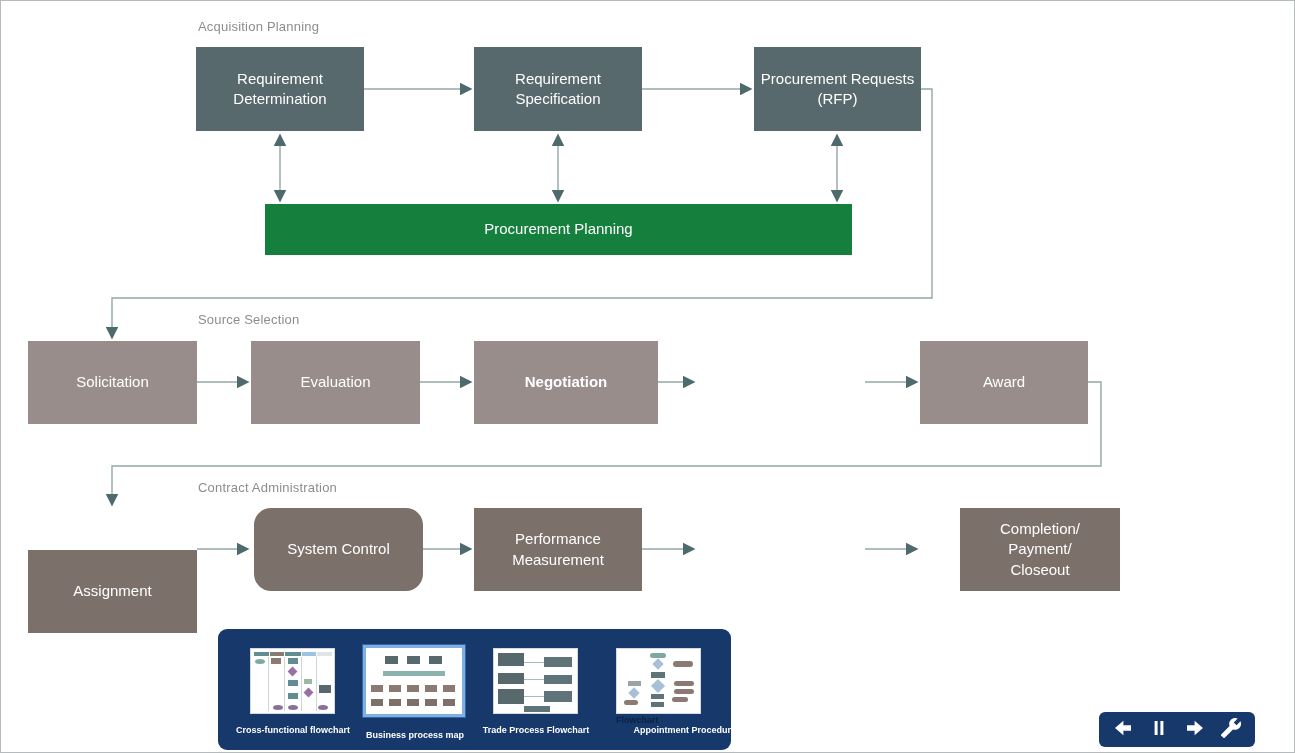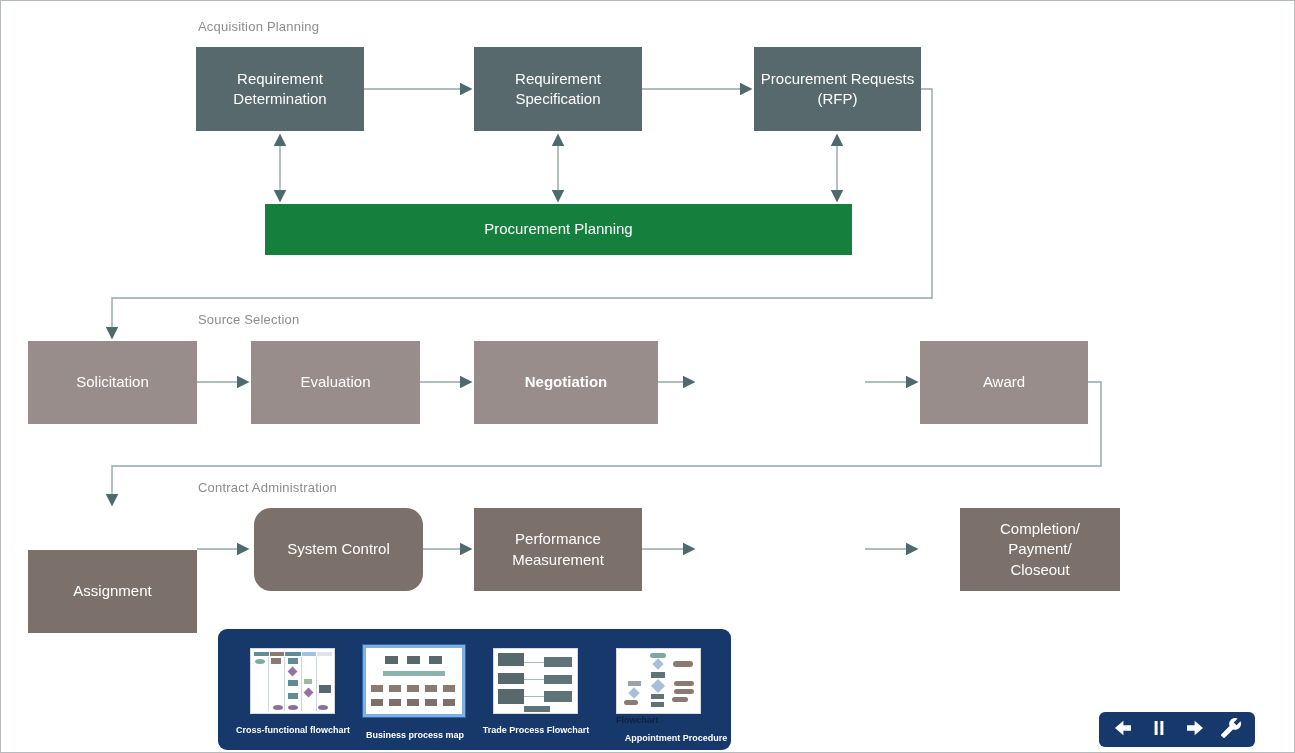--- a/index.html
+++ b/index.html
@@ -177,21 +177,21 @@
       <div class="ms pill" style="left:57px;top:32px;width:20px;height:5px;background:#8a7a72;"></div>
       <div class="ms pill" style="left:57px;top:40px;width:20px;height:5px;background:#8a7a72;"></div>
       <div class="ms" style="left:11px;top:32px;width:13px;height:5px;background:#9aa4a8;"></div>
       <div class="ms dia" style="left:13px;top:40px;width:8px;height:8px;background:#a8bfd8;"></div>
       <div class="ms" style="left:34px;top:45px;width:13px;height:5px;background:#5f7478;"></div>
       <div class="ms pill" style="left:7px;top:51px;width:14px;height:5px;background:#8a7a72;"></div>
       <div class="ms" style="left:34px;top:53px;width:13px;height:5px;background:#5f7478;"></div>
       <div class="ms pill" style="left:55px;top:48px;width:16px;height:5px;background:#8a7a72;"></div>
     </div>
     <div class="thumb-label-dark" style="left:398px;top:86px;">Flowchart</div>
-    <div class="thumb-label" style="left:398px;top:104px;width:120px;text-align:center;">Appointment Procedure</div>
+    <div class="thumb-label" style="left:398px;top:96px;width:120px;text-align:right;">Appointment Procedure</div>
   </div>
 
   <div class="ctrl-group">
     <button class="icon-btn" aria-label="back">
       <span>
         <svg width="24" height="24" viewBox="0 0 24 24">
             <path d="M20 9.2 h-7.6 V4.8 L4 12 l8.4 7.2 V14.8 H20 z" fill="#fff"></path>
           </svg>
       </span>
     </button>

